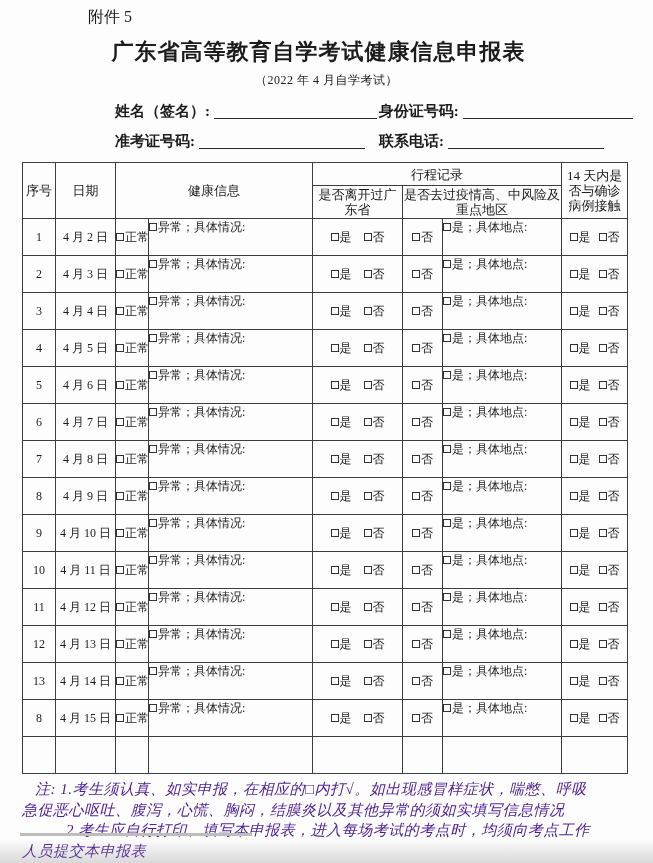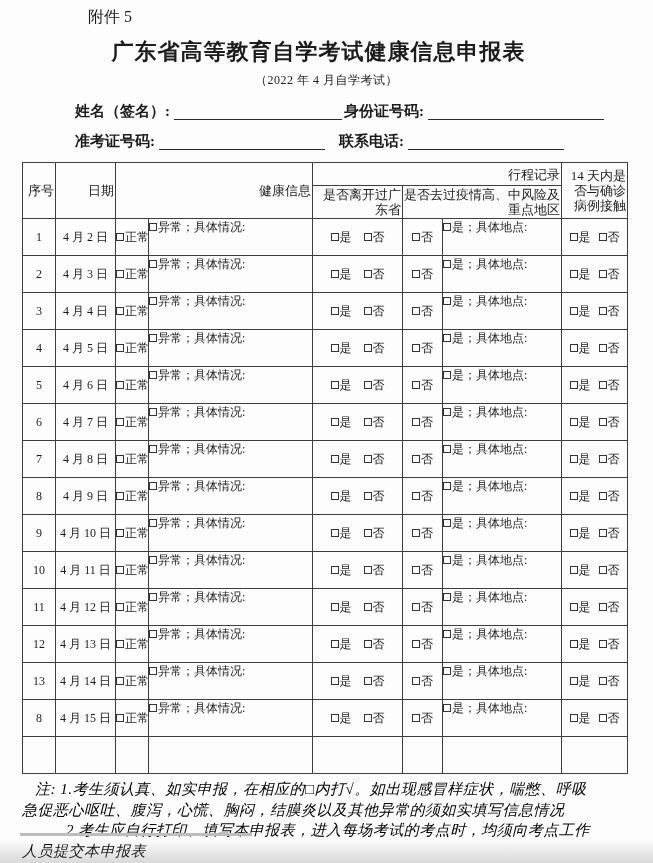--- a/index.html
+++ b/index.html
@@ -10,60 +10,60 @@
   }
   .attachment { padding-top:7px; margin-left:88px; font-size:16px; }
   .title {
     margin:9px 16px 0 0; text-align:center;
     font-family:"Liberation Sans", sans-serif;
     font-size:22px; font-weight:bold; letter-spacing:1px;
   }
   .subtitle { margin-top:5px; text-align:center; font-size:12px; letter-spacing:0.5px; }
 
   .fields { margin:13px 20px 0 75px; font-size:15px; }
-  .field-row { display:flex; align-items:center; margin-bottom:11px; }
+  .field-row { display:flex; align-items:flex-start; margin-bottom:11px;margin-left:40px; }
   .field-label { font-weight:bold; white-space:nowrap; }
   .uline {
     display:inline-block; border-bottom:1.5px solid #2a2a2a;
     height:16px; margin:0 0 1px 4px;
   }
   .u1 { width:168px; margin-right:2px; }
   .u2 { width:176px; }
   .u3 { width:166px; margin-right:14px; }
   .u4 { width:156px; }
 
   table.form-table {
     margin:7px 0 0 22px; width:605px;
     border-collapse:collapse; table-layout:fixed;
   }
   table.form-table th, table.form-table td {
     border:1px solid #3d3d3d; padding:0; overflow:hidden;
   }
   table.form-table th {
     font-weight:normal; font-size:13px; line-height:15px;
-    text-align:right; vertical-align:middle; padding:1px;
+    text-align:center; vertical-align:middle; padding:1px;
   }
   tr.h-top th.h-travel { height:20px; }
   tr.h-sub th { height:30px; }
   table.form-table td { font-size:12px; height:36px; }
   td.c { text-align:center; vertical-align:middle; }
   td.tl { text-align:left; vertical-align:top; padding:2px 1px 0 2px; }
   td.date { white-space:nowrap; font-size:12px; }
   td.num { font-size:13px; }
   .cb {
     display:inline-block; width:6px; height:6px;
     border:1px solid #333; margin-right:1px; vertical-align:0px;
   }
   .opt { white-space:nowrap; }
   .opt.g  { margin-left:12px; }
   .opt.g2 { margin-left:8px; }
 
   .notes {
     margin:5px 18px 0 22px; font-size:15px; line-height:20.5px;
-    font-style:italic; letter-spacing:0.5px; color:#000000;
+    font-style:italic; letter-spacing:0.5px; color:#4c1d95;
   }
   .notes .n1 { text-indent:13px; }
   .notes .n3 { text-indent:44px; }
 
   .artifact-line {
     position:absolute; left:20px; top:833px; width:232px; height:3px;
     background:#bdbdbd;
   }
   .bottom-shadow {
     position:absolute; left:0; bottom:0; width:100%; height:24px;

